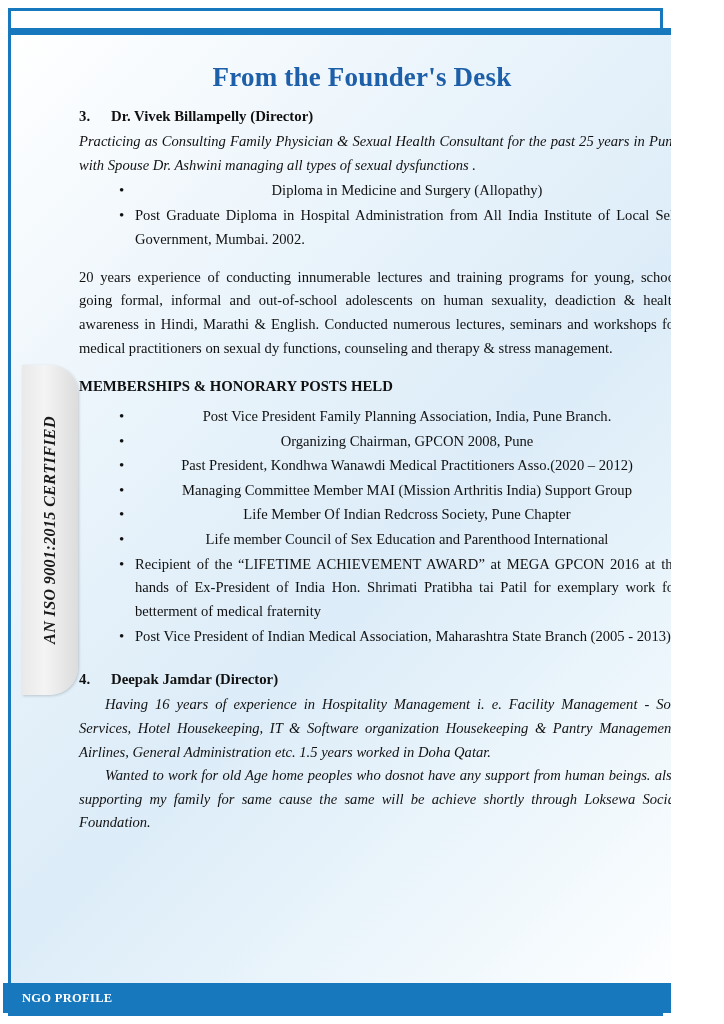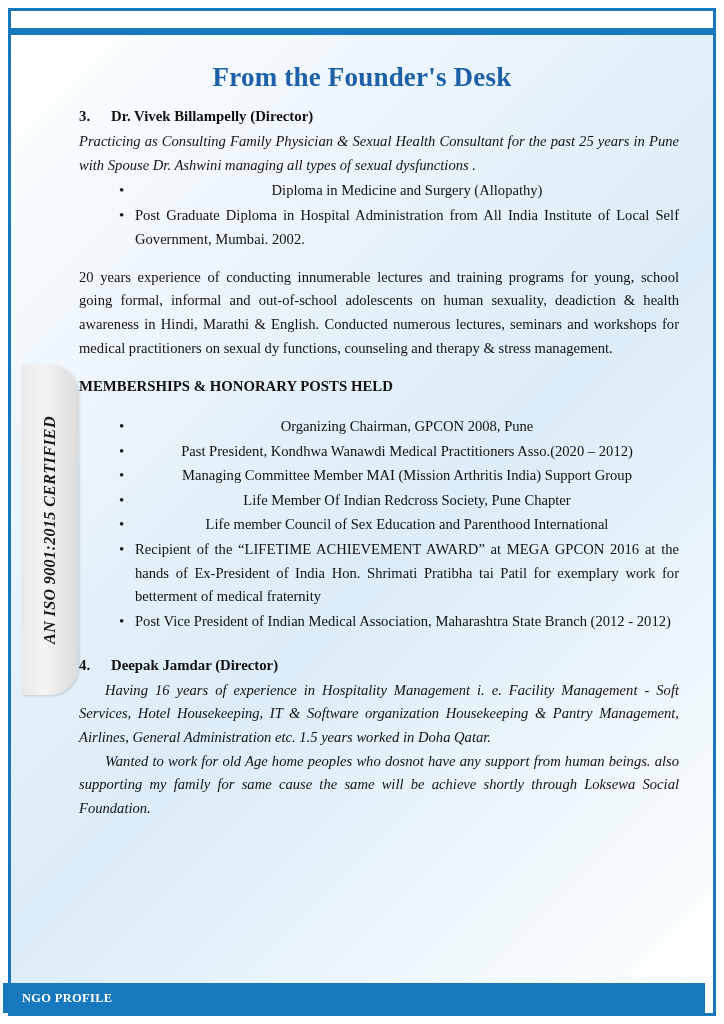--- a/index.html
+++ b/index.html
@@ -2,21 +2,21 @@
 <html><head>
 <meta charset="utf-8">
 <style>
   html, body {
     margin: 0;
     padding: 0;
     background: #ffffff;
   }
   .page {
     position: relative;
-    width: 724px;
+    width: 671px;
     height: 1024px;
     background: #ffffff;
     overflow: hidden;
     font-family: "Liberation Serif", serif;
   }
   
   .frame-outer {
     position: absolute;
     left: 8px;
     top: 8px;
@@ -146,21 +146,21 @@
     font-size: 15px;
   }
   ul.bullets li.justify { text-align: justify; }
   .blockpara {
     text-align: justify;
   }
   .subhead {
     font-weight: bold;
     font-size: 14.8px;
     margin-top: 14px;
-    margin-bottom: 16px;
+    margin-bottom: 6px;
   }
   .sec2 { margin-top: 20px; }
 </style>
 </head>
 <body>
 
 <div class="page">
 
   <div class="frame-outer"></div>
   <div class="frame-top-bar"></div>
@@ -181,27 +181,28 @@
       <ul class="bullets">
         <li>Diploma in Medicine and Surgery (Allopathy)</li>
         <li class="justify">Post Graduate Diploma in Hospital Administration from All India Institute of Local Self Government, Mumbai. 2002.</li>
       </ul>
 
       <p class="blockpara">20 years experience of conducting innumerable lectures and training programs for young, school going formal, informal and out-of-school adolescents on human sexuality, deadiction &amp; health awareness in Hindi, Marathi &amp; English. Conducted numerous lectures, seminars and workshops for medical practitioners on sexual dy functions, counseling and therapy &amp; stress management.</p>
 
       <div class="subhead">MEMBERSHIPS &amp; HONORARY POSTS HELD</div>
 
       <ul class="bullets">
+        <li>Post Vice President Family Planning Association, India, Pune Branch.</li>
         <li>Organizing Chairman, GPCON 2008, Pune</li>
         <li>Past President, Kondhwa Wanawdi Medical Practitioners Asso.(2020 – 2012)</li>
         <li>Managing Committee Member MAI (Mission Arthritis India) Support Group</li>
         <li>Life Member Of Indian Redcross Society, Pune Chapter</li>
         <li>Life member Council of Sex Education and Parenthood International</li>
         <li class="justify">Recipient of the “LIFETIME ACHIEVEMENT AWARD” at MEGA GPCON 2016 at the hands of Ex-President of India Hon. Shrimati Pratibha tai Patil for exemplary work for betterment of medical fraternity</li>
-        <li class="justify">Post Vice President of Indian Medical Association, Maharashtra State Branch (2012 - 2012)</li>
+        <li class="justify">Post Vice President of Indian Medical Association, Maharashtra State Branch (2005 - 2013)</li>
       </ul>
 
       <div class="sec-head sec2">
         <span class="sec-num">4.</span>
         <span>Deepak Jamdar (Director)</span>
       </div>
 
       <p class="para indent">Having 16 years of experience in Hospitality Management i. e. Facility Management - Soft Services, Hotel Housekeeping, IT &amp; Software organization Housekeeping &amp; Pantry Management, Airlines, General Administration etc. 1.5 years worked in Doha Qatar.</p>
       <p class="para indent">Wanted to work for old Age home peoples who dosnot have any support from human beings. also supporting my family for same cause the same will be achieve shortly through Loksewa Social Foundation.</p>
 

